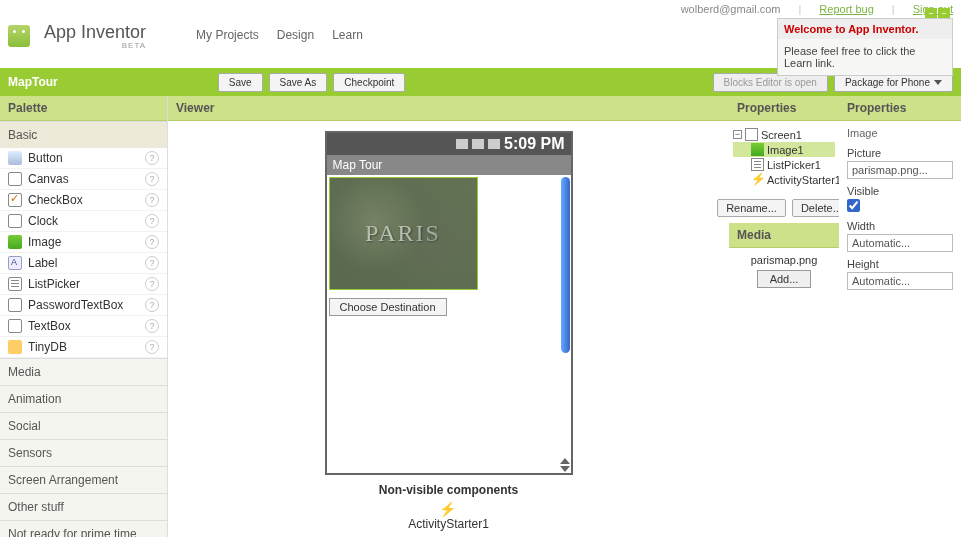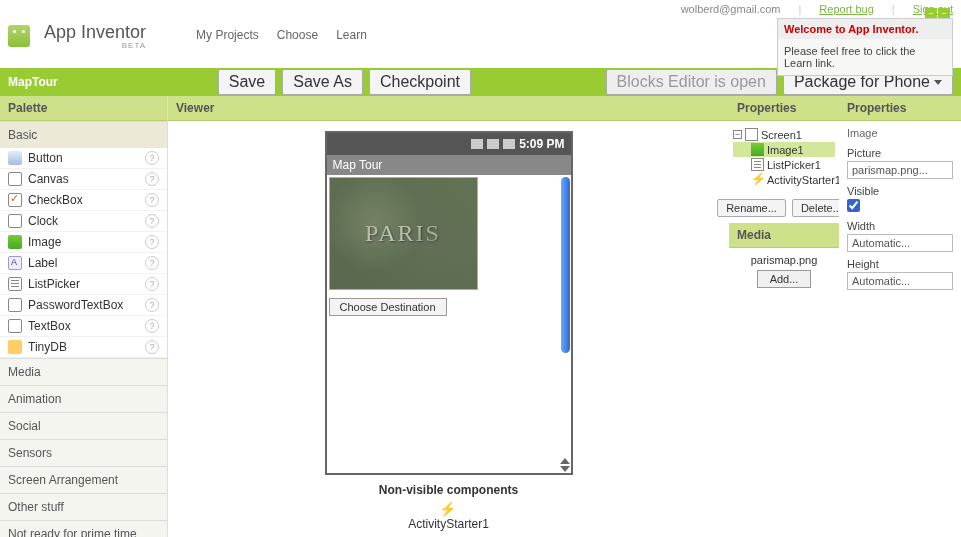--- a/index.html
+++ b/index.html
@@ -21,42 +21,42 @@
 .welcome-box { position: absolute; right: 8px; top: 0; width: 176px; border:1px solid #ccc; background:#f7f7f5; font-size:11px; }
 .welcome-box .wb-head { background:#eee; color:#c00; font-weight:bold; padding:4px 6px; position:relative; }
 .welcome-box .wb-head .wb-icons { position:absolute; right:2px; top:-11px; display:flex; gap:1px; }
 .welcome-box .wb-head .wb-icons span { width:12px; height:10px; background:#9c3; display:inline-block; font-size:8px; line-height:10px; text-align:center; color:#fff; }
 .welcome-box .wb-body { padding:6px; color:#444; }
 
 .titlebar { background: #9c3; color:#fff; height:28px; display:flex; align-items:center; padding:10px 8px; justify-content:space-between; }
 .titlebar-left { font-weight:bold; }
 .titlebar-btns-left { display:flex; gap:6px; margin-left:160px; }
 .titlebar-btns-right { display:flex; gap:6px; align-items:center; }
-.btn { background:#f4f4f4; border:1px solid #aaa; border-radius:2px; padding:3px 10px; font-size:16px; color:#333; cursor:pointer; }
+.btn { background:#f4f4f4; border:1px solid #aaa; border-radius:2px; padding:3px 10px; font-size:10px; color:#333; cursor:pointer; }
 .btn.small { padding:2px 8px; font-size:11px; }
 .btn.disabled { color:#999; background:#eee; }
 .btn .caret { margin-left:4px; display:inline-block; width:0; height:0; border-left:4px solid transparent; border-right:4px solid transparent; border-top:5px solid #555; vertical-align:middle; }
 
 .cols { display:flex; }
 .colhead { background:#cde08a; color:#555; font-weight:bold; font-size:12px; padding:5px 8px; border-bottom:1px solid #b7cf6a; }
 .leftcol { width:168px; border-right:1px solid #ddd; }
 .centercol { flex:1; background:#fff; }
 .rightcol1 { width:110px; }
 .rightcol2 { width:122px; }
 
 .drawer { border-top:1px solid #ddd; padding:6px 8px; color:#555; background:#f5f5f0; cursor:pointer; }
 .drawer.open { background:#ece9d8; }
 .pal-list { background:#fff; }
 .pal-item { display:flex; align-items:center; padding:3px 8px; gap:6px; border-bottom:1px solid #f2f2f2; cursor:pointer; }
 .pal-item .pico { width:14px; height:14px; display:inline-flex; align-items:center; justify-content:center; border-radius:2px; font-size:9px; }
 .pal-item .help { margin-left:auto; width:14px; height:14px; border:1px solid #ccc; border-radius:50%; color:#aaa; font-size:9px; text-align:center; line-height:12px; }
 
 .viewer-area { padding:10px 0; display:flex; flex-direction:column; align-items:center; }
 .phone { width:248px; border:2px solid #666; background:#fff; }
-.statusbar { height:22px; background:#555; color:#fff; display:flex; justify-content:flex-end; align-items:center; padding:0 6px; gap:4px; font-size:12px; font-weight:bold; }
+.statusbar { height:22px; background:#555; color:#fff; display:flex; justify-content:flex-end; align-items:center; padding:0 6px; gap:4px; font-size:16px; font-weight:bold; }
 .statusbar .sicon { width:12px; height:10px; background:#ccc; display:inline-block; }
 .apptitle { background:#888; color:#fff; padding:3px 6px; font-size:12px; }
 .phone-body { height:298px; position:relative; overflow:hidden; }
 .scrollbar-v { position:absolute; right:1px; top:2px; width:9px; height:176px; background:linear-gradient(90deg,#6af,#36c); border-radius:5px; }
 .scroll-arrows { position:absolute; right:0; bottom:0; width:11px; display:flex; flex-direction:column; }
 .scroll-arrows span { width:0;height:0; border-left:5px solid transparent; border-right:5px solid transparent; margin:1px 0; }
 .scroll-arrows .up { border-bottom:6px solid #666; }
 .scroll-arrows .dn { border-top:6px solid #666; }
 .paris-img { width:149px; height:113px; border:1px solid #9c3; margin:2px; background:#5a6b4e; position:relative; display:flex; align-items:center; justify-content:center; }
 .paris-img .ptxt { color:#fff; font-family: Georgia, serif; font-size:24px; letter-spacing:2px; text-shadow:1px 1px 2px #000; }
@@ -115,21 +115,21 @@
 <div class="header-row">
   <div class="logo-area">
     <span class="logo-icon"></span>
     <div>
       <span class="logo-text">App Inventor</span>
       <span class="logo-beta">BETA</span>
     </div>
   </div>
   <div class="topnav">
     <span>My Projects</span>
-    <span>Choose</span>
+    <span>Design</span>
     <span>Learn</span>
   </div>
   <div class="welcome-box">
     <div class="wb-head">
       <span>Welcome to App Inventor.</span>
       <span class="wb-icons">
           <span>–</span>
           <span>–</span>
         </span>
     </div>

